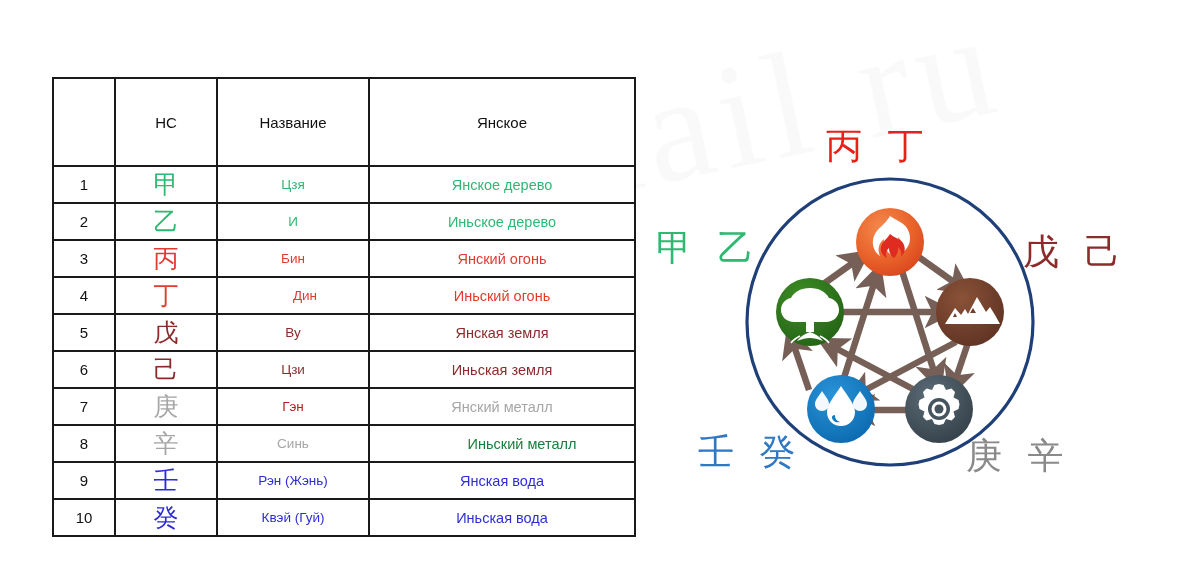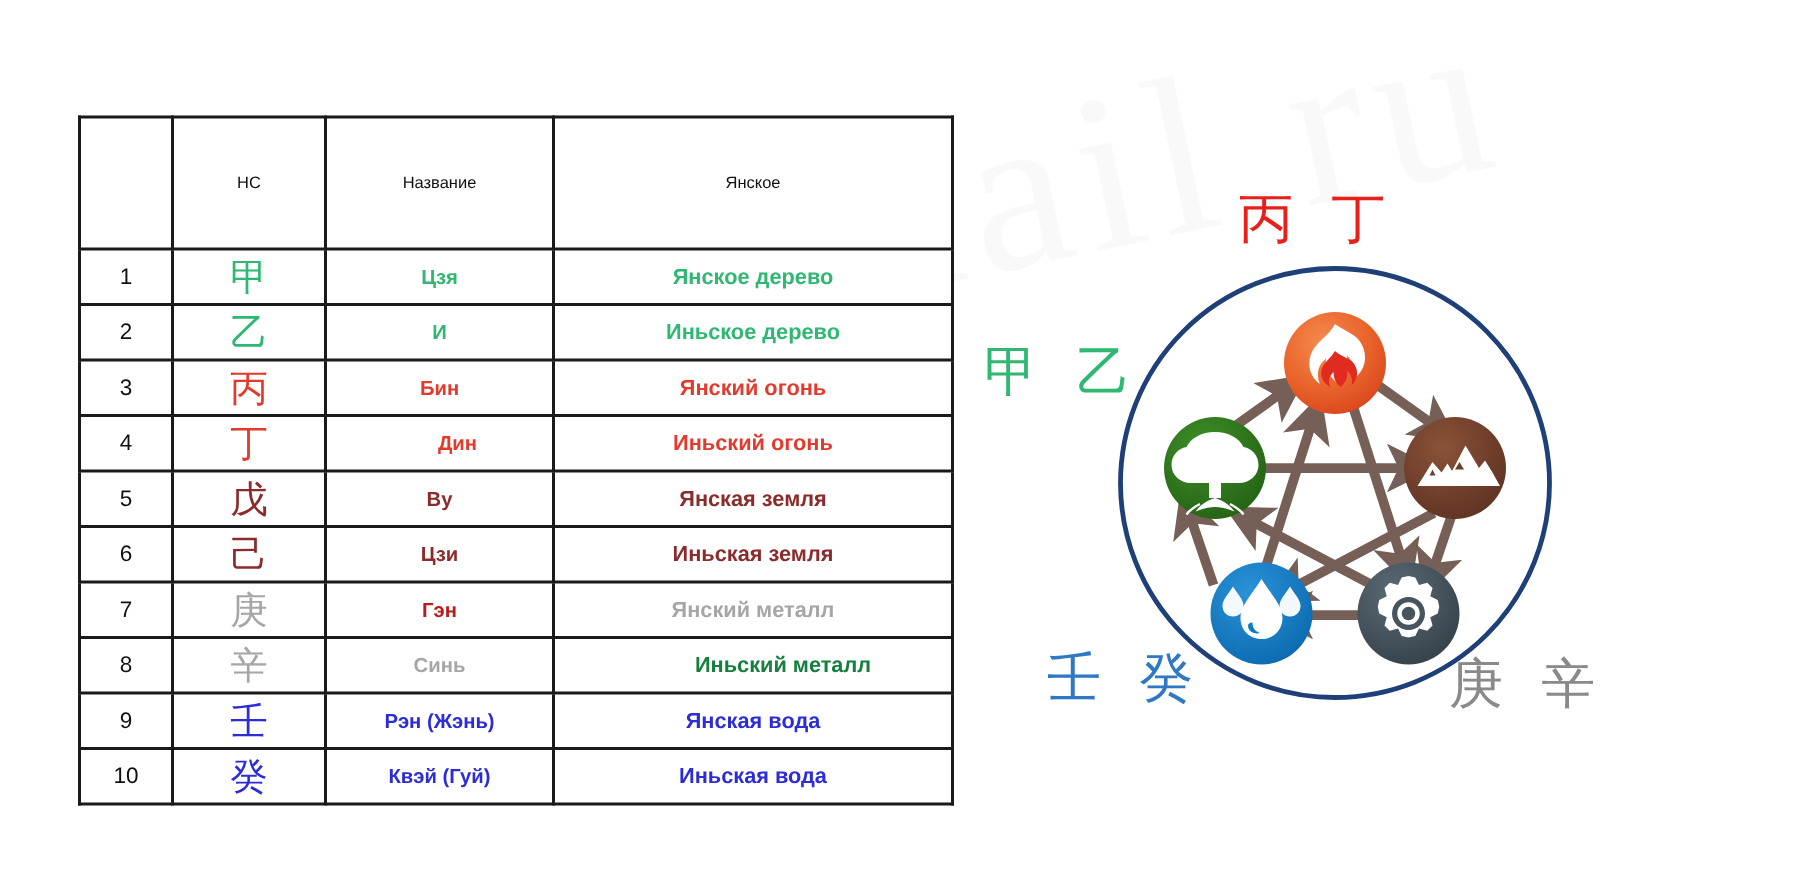--- a/index.html
+++ b/index.html
@@ -54,39 +54,39 @@
     vertical-align: middle;
     padding: 0;
   }
   col.c-idx  { width: 62px; }
   col.c-hs   { width: 102px; }
   col.c-name { width: 152px; }
   col.c-elem { width: 266px; }
 
   thead th {
     height: 86px;
-    font-size: 11px;
+    font-size: 15px;
     font-weight: normal;
     color: #111111;
   }
   tbody td {
     height: 35px;
     font-size: 14.5px;
   }
   td.idx {
     font-size: 15px;
     color: #111111;
   }
   td.hs {
     font-family: "DejaVu Sans", "Liberation Sans", sans-serif;
     font-size: 25px;
     line-height: 26px;
     font-weight: 500;
   }
-  td.name, td.elem { font-weight: bold; }
+  td.name, td.elem { font-weight: normal; }
   td.name { font-size: 13.5px; }
   td.elem { font-size: 14.5px; }
 
   
   #diagram-panel {
     position: absolute;
     left: 628px;
     top: 110px;
     width: 540px;
     height: 420px;
@@ -196,20 +196,21 @@
           <td class="elem" style="color: rgb(45, 45, 216);">Иньская вода</td>
         </tr>
       </tbody>
   </table>
 </div>
 
 <div id="diagram-panel">
 
   <div class="cn-label" id="label-fire" style="color: rgb(232, 32, 26);">丙 丁</div>
   <div class="cn-label" id="label-wood" style="color: rgb(46, 184, 114);">甲 乙</div>
+  <div class="cn-label" id="label-earth" style="color: rgb(140, 43, 43);">戊 己</div>
   <div class="cn-label" id="label-water" style="color: rgb(47, 120, 196);">壬 癸</div>
   <div class="cn-label" id="label-metal" style="color: rgb(138, 138, 138);">庚 辛</div>
 
   <svg id="wuxing-svg" viewBox="0 0 300 300">
     <defs>
       <marker id="arrowhead" markerWidth="5" markerHeight="5" refX="3.6" refY="2.5" orient="auto" markerUnits="strokeWidth">
         <path d="M0,0 L5,2.5 L0,5 L1.2,2.5 Z" fill="#6b5248"></path>
       </marker>
       <radialGradient id="g-fire" cx="38%" cy="30%" r="78%">
         <stop offset="0%" stop-color="#f58a4d"></stop>

